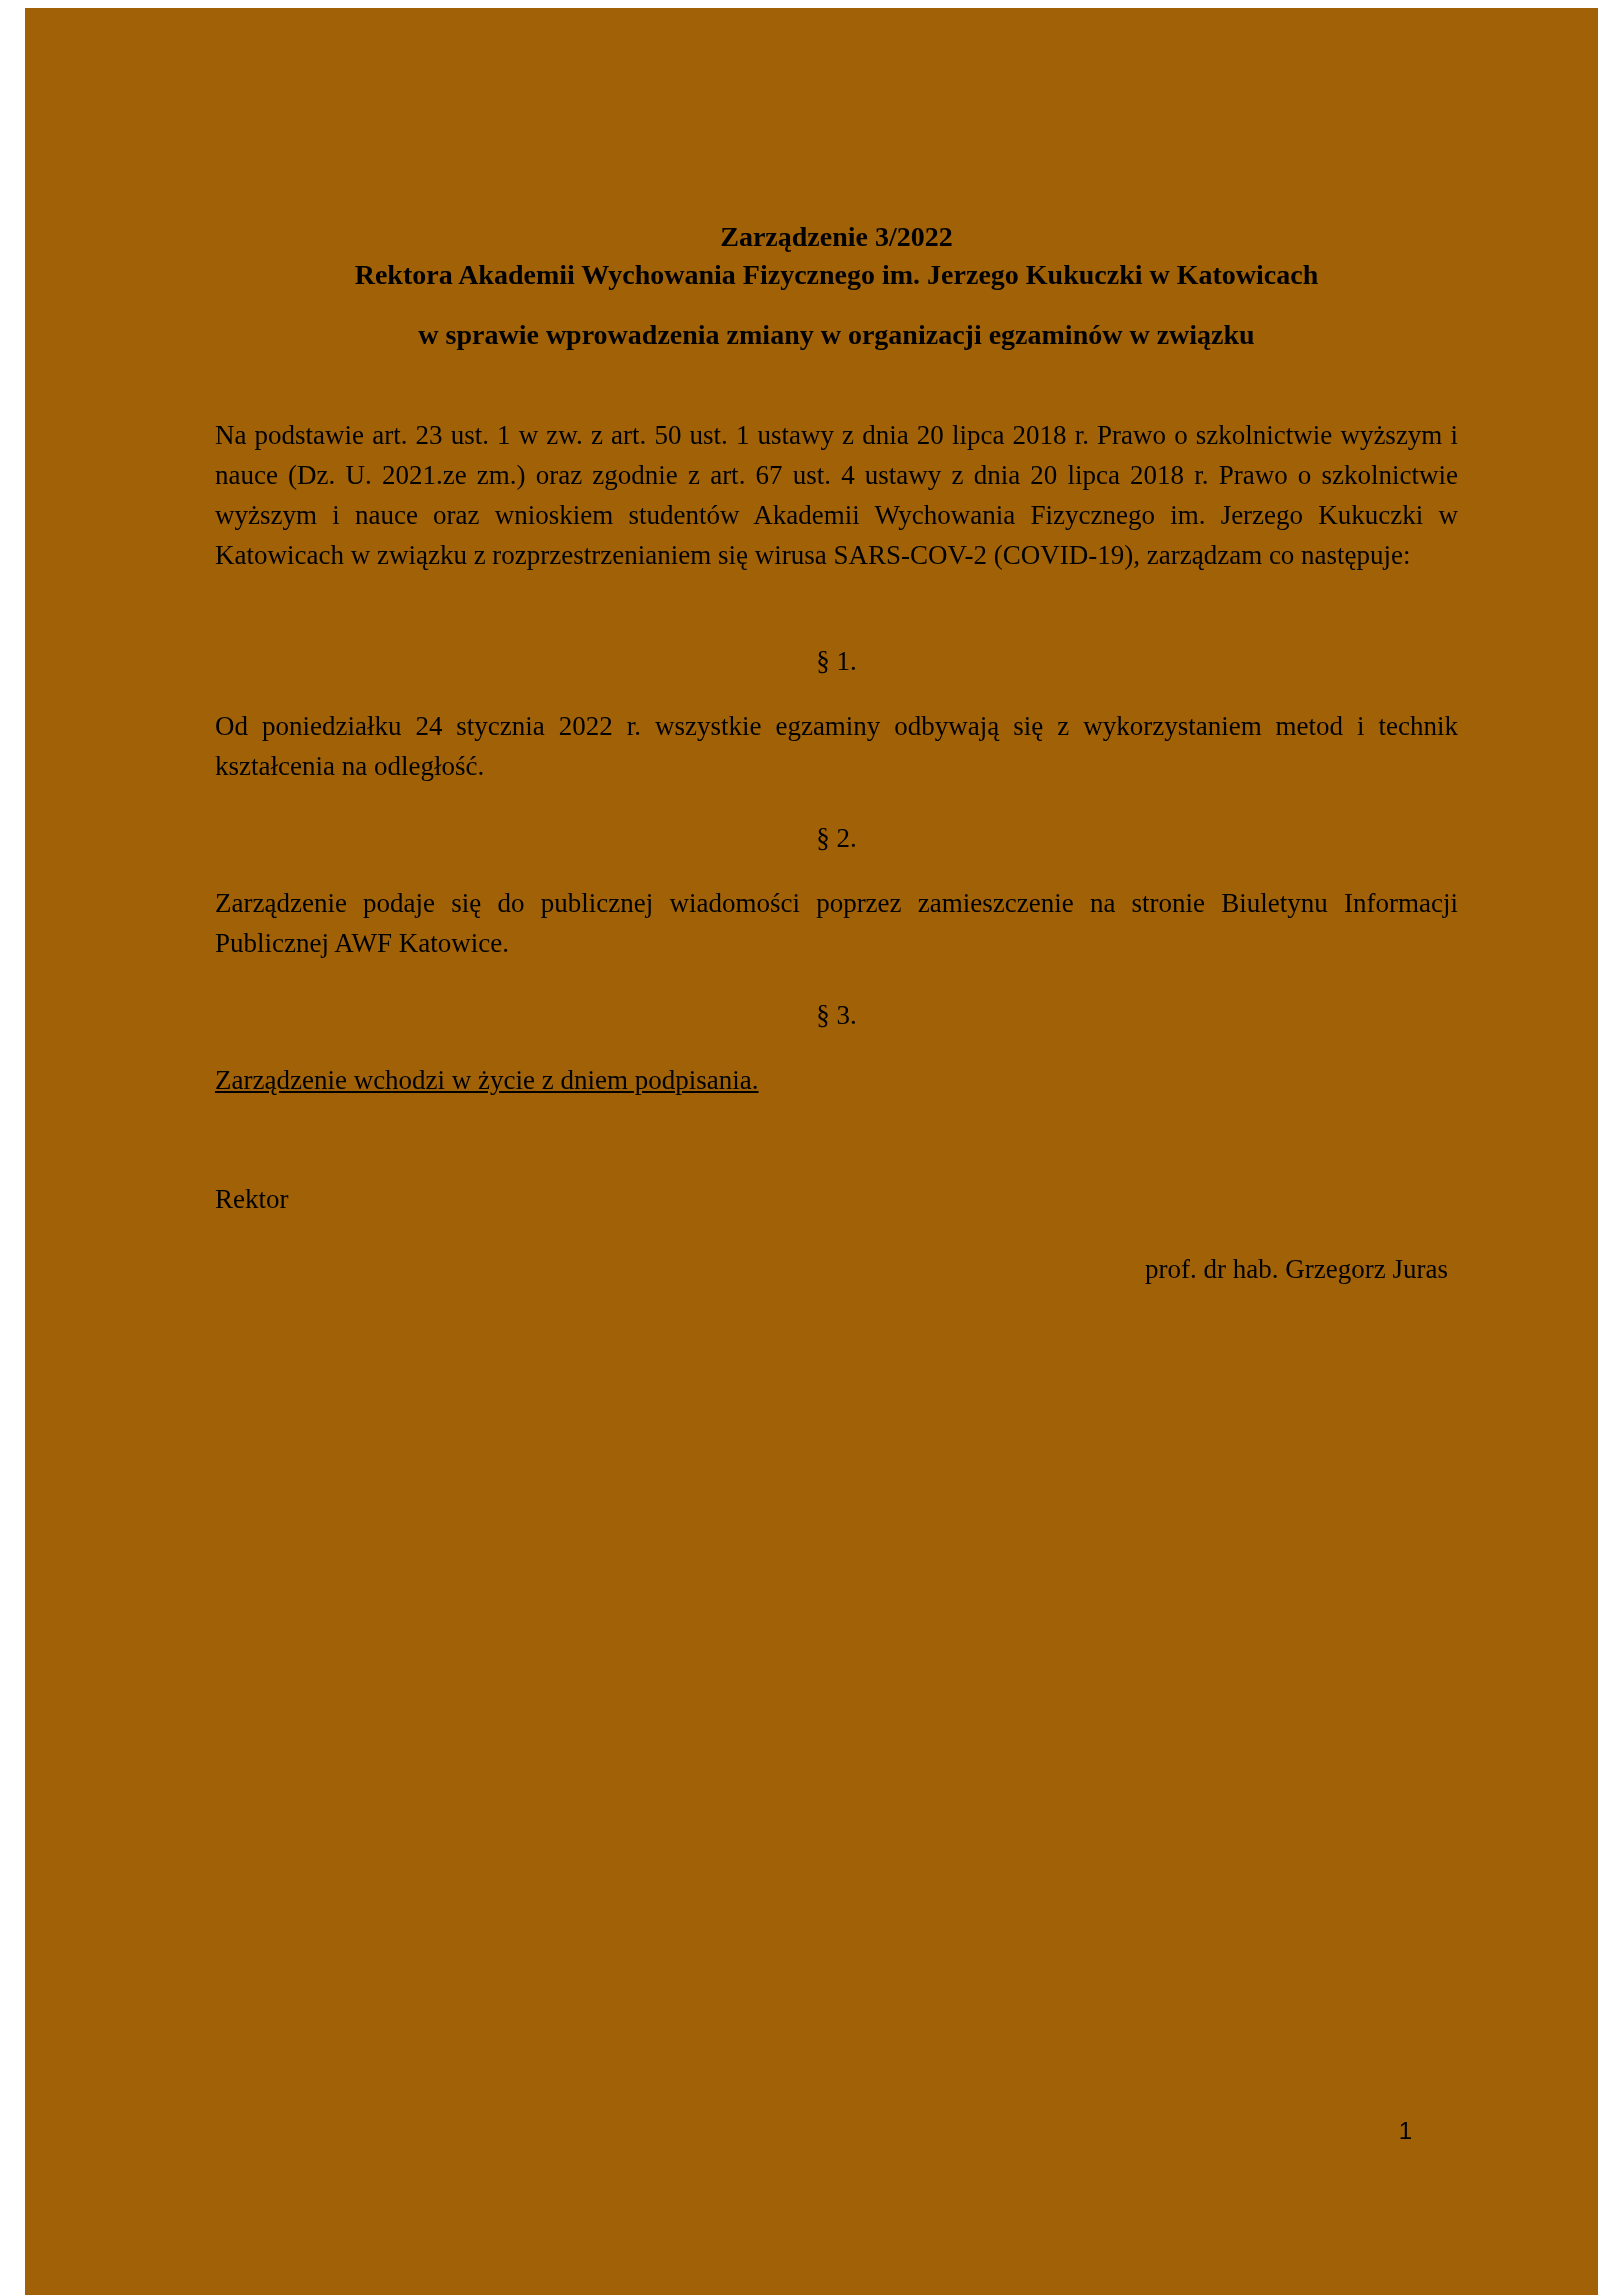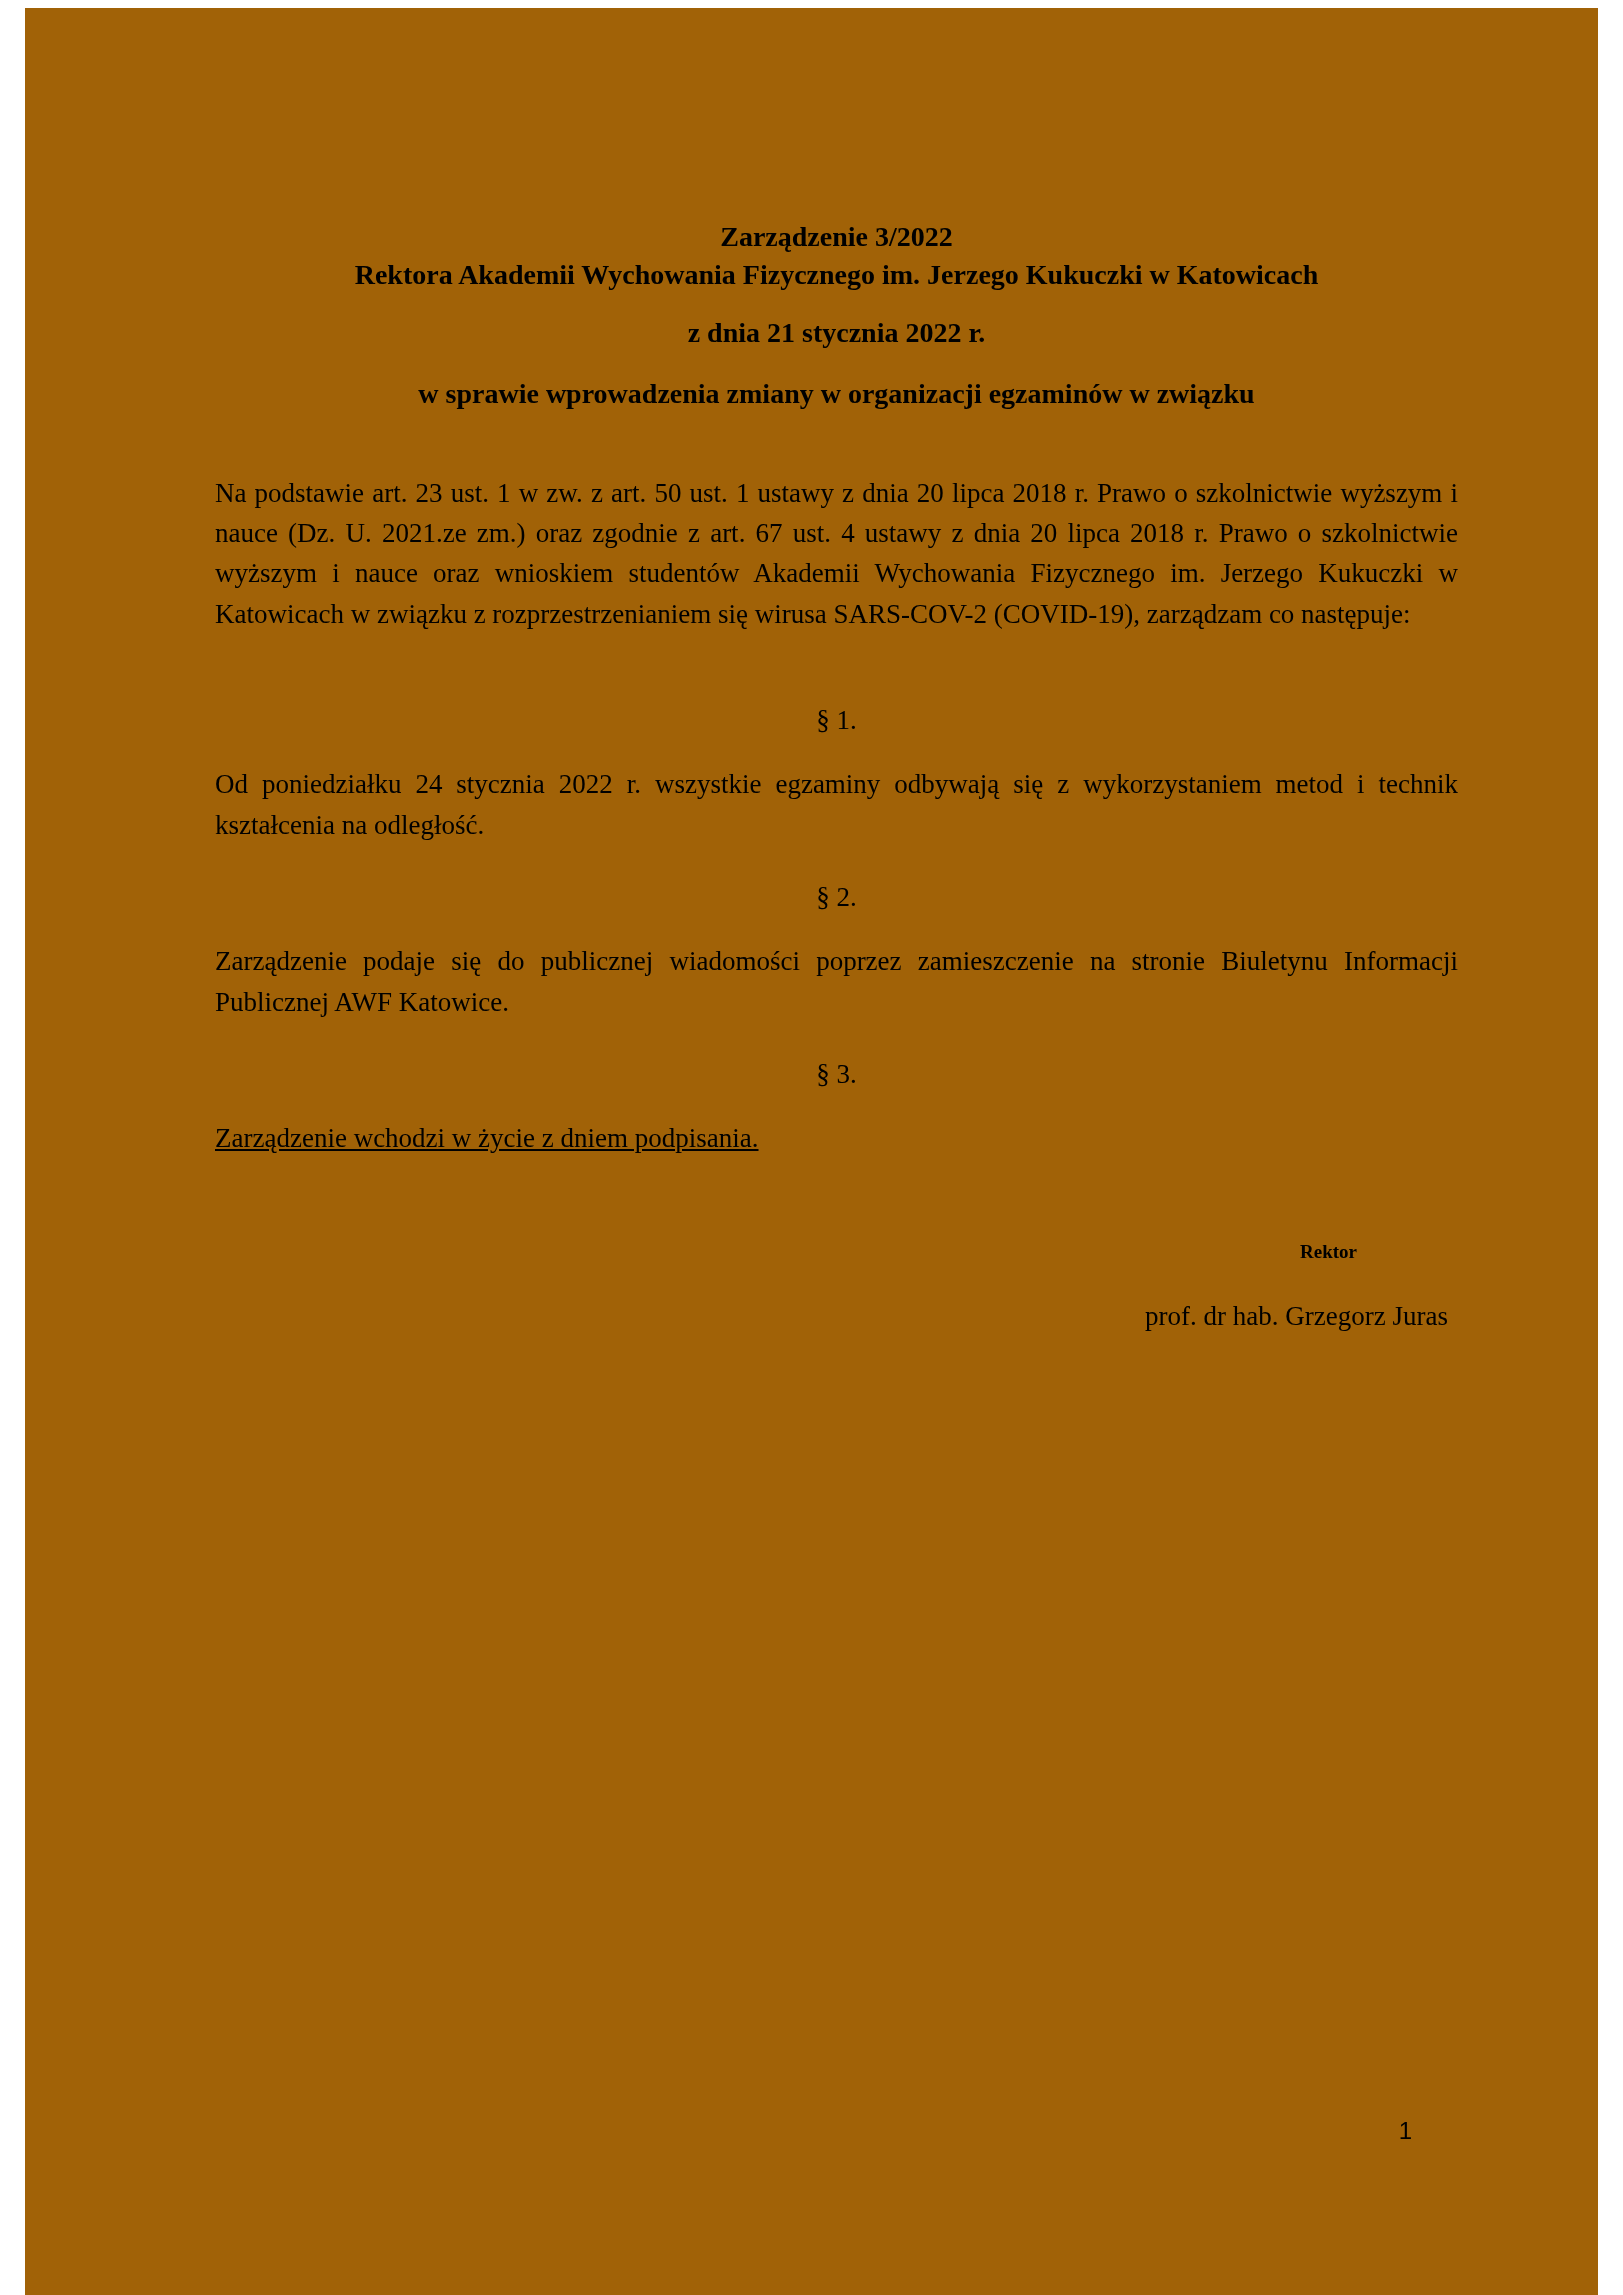--- a/index.html
+++ b/index.html
@@ -64,23 +64,22 @@
   .mark-2 { margin-top: 34px; }
   .mark-3 { margin-top: 34px; }
 
   .par-s1 { margin-top: 25px; }
   .par-s2 { margin-top: 25px; }
   .par-s3 { margin-top: 25px; text-decoration: underline; }
 
   
   .signature {
     margin-top: 81px;
-    text-align: right;
-    font-weight: bold;
-    font-size: 19px;
+    font-weight: normal;
+    font-size: 27px;
     line-height: 1.4;
     padding-right: 101px;
   }
 
   .sig-name {
     margin-top: 32px;
     text-align: right;
     font-weight: normal;
     font-size: 27px;
     line-height: 1.4;
@@ -101,21 +100,20 @@
 </head>
 <body>
 
 <div class="page">
 
   <div class="content">
 
     <div class="heading">
       <div class="heading-line-1">Zarządzenie 3/2022</div>
       <div class="heading-line-2">Rektora Akademii Wychowania Fizycznego im. Jerzego Kukuczki w Katowicach</div>
-      <div class="heading-line-3">z dnia 21 stycznia 2022 r.</div>
       <div class="heading-line-4">w sprawie wprowadzenia zmiany w organizacji egzaminów w związku</div>
     </div>
 
     <p class="body-par par-intro">Na podstawie art. 23 ust. 1 w zw. z art. 50 ust. 1 ustawy z dnia 20 lipca 2018 r. Prawo o szkolnictwie wyższym i nauce (Dz. U. 2021.ze zm.) oraz zgodnie z art. 67 ust. 4 ustawy z dnia 20 lipca 2018 r. Prawo o szkolnictwie wyższym i nauce oraz wnioskiem studentów Akademii Wychowania Fizycznego im. Jerzego Kukuczki w Katowicach w związku z rozprzestrzenianiem się wirusa SARS-COV-2 (COVID-19), zarządzam co następuje:</p>
 
     <div class="section-mark mark-1">§ 1.</div>
     <p class="body-par par-s1">Od poniedziałku 24 stycznia 2022 r. wszystkie egzaminy odbywają się z wykorzystaniem metod i technik kształcenia na odległość.</p>
 
     <div class="section-mark mark-2">§ 2.</div>
     <p class="body-par par-s2">Zarządzenie podaje się do publicznej wiadomości poprzez zamieszczenie na stronie Biuletynu Informacji Publicznej AWF Katowice.</p>

